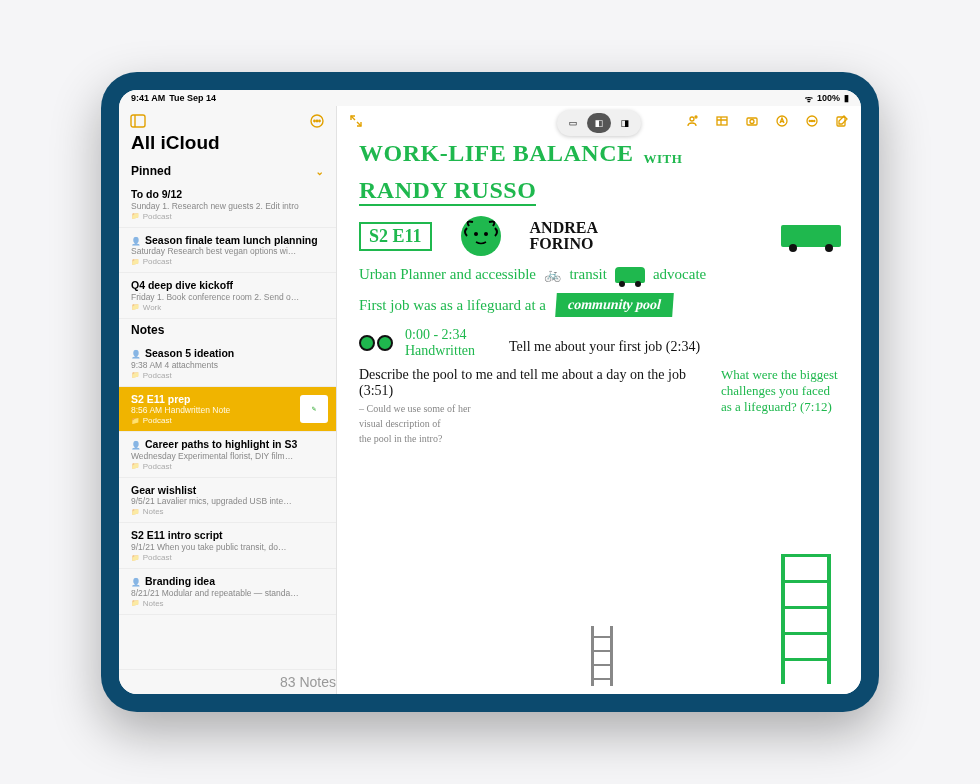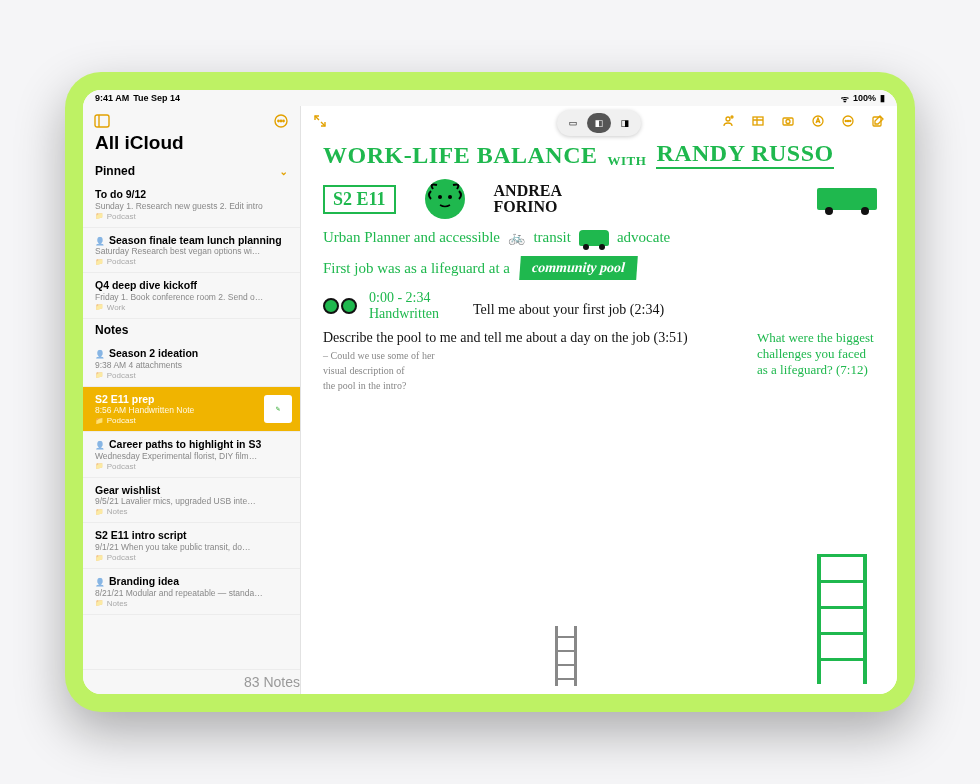--- a/index.html
+++ b/index.html
@@ -6,23 +6,23 @@
   body {
     background: #f5f5f7;
     font-family: -apple-system, BlinkMacSystemFont, "Helvetica Neue", sans-serif;
     display: flex;
     align-items: center;
     justify-content: center;
     width: 980px;
     height: 784px;
   }
   .ipad-frame {
-    width: 850px;
+    width: 778px;
     height: 640px;
-    background: #bef264;
+    background: #0c4a6e;
     border-radius: 36px;
     padding: 18px;
     box-shadow: 0 20px 50px rgba(0,0,0,0.3);
     position: relative;
   }
   .ipad-screen {
     width: 100%;
     height: 100%;
     background: #fff;
     border-radius: 18px;
@@ -264,21 +264,21 @@
             <div class="note-title">Q4 deep dive kickoff</div>
             <div class="note-meta">Friday  1. Book conference room 2. Send o…</div>
             <div class="note-folder">Work</div>
           </div>
 
           <div class="section-header">
             <span>Notes</span>
           </div>
 
           <div class="note-item">
-            <div class="note-title"><span class="shared-icon"></span><span>Season 2 ideation</span></div>
+            <div class="note-title"><span class="shared-icon"></span><span>Season 5 ideation</span></div>
             <div class="note-meta">9:38 AM  4 attachments</div>
             <div class="note-folder">Podcast</div>
           </div>
           <div class="note-item selected">
             <div class="note-title">S2 E11 prep</div>
             <div class="note-meta">8:56 AM  Handwritten Note</div>
             <div class="note-folder">Podcast</div>
             <div class="thumb">✎</div>
           </div>
           <div class="note-item">

